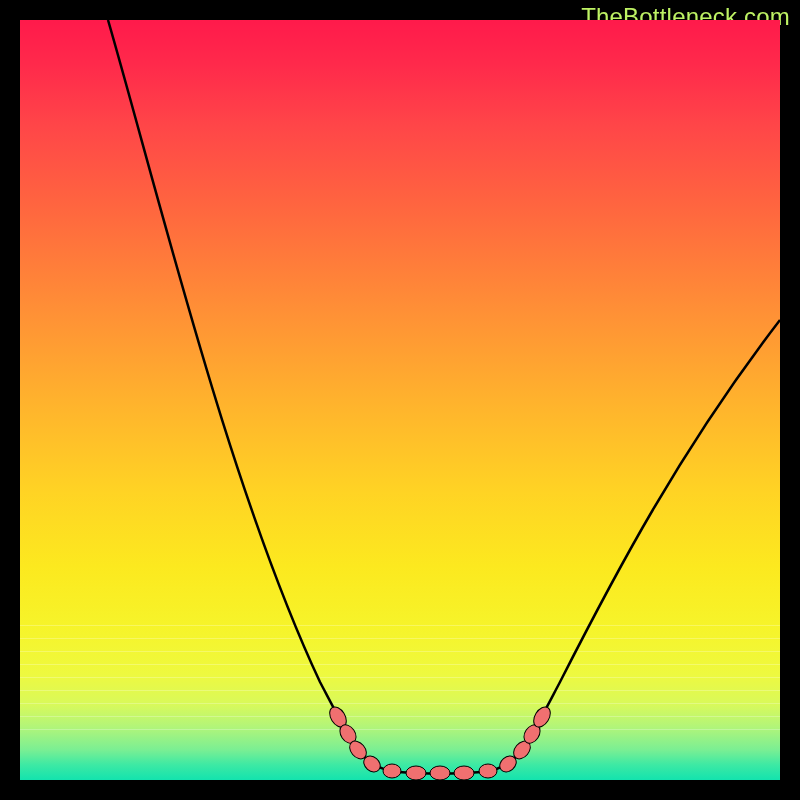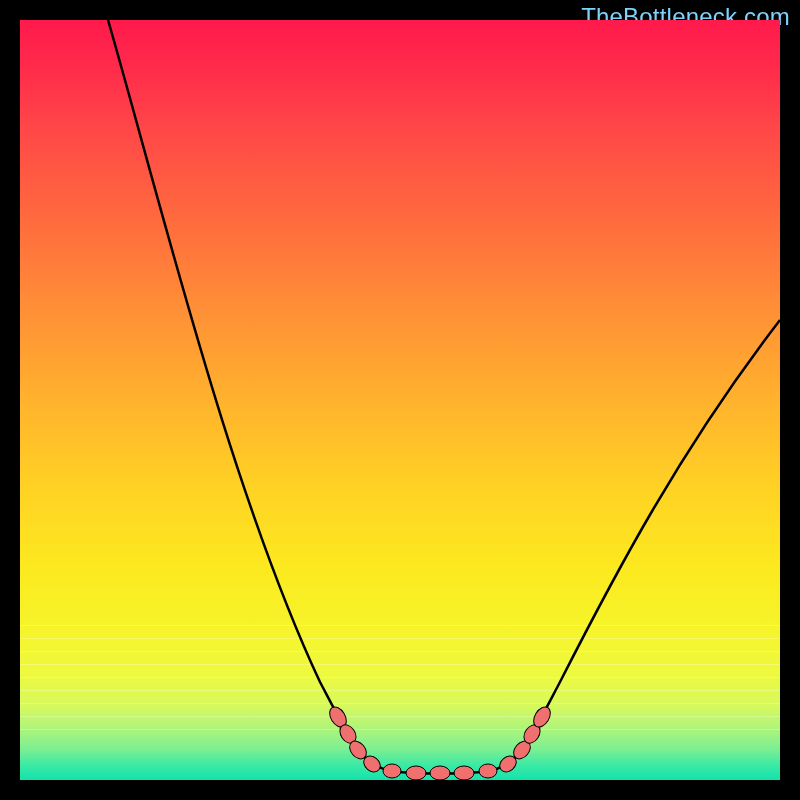--- a/index.html
+++ b/index.html
@@ -43,21 +43,21 @@
     position: absolute;
     left: 0; right: 0;
     border-top: 1px solid rgba(255,255,255,0.25);
   }
   .watermark {
     position: absolute;
     top: 3px;
     right: 10px;
     font-size: 24px;
     font-weight: 400;
-    color: #7dd3fc;
+    color: #bef264;
     font-family: Arial, Helvetica, sans-serif;
     letter-spacing: 0.2px;
   }
   svg.curve {
     position: absolute;
     inset: 0;
     width: 760px;
     height: 760px;
   }
 </style>

